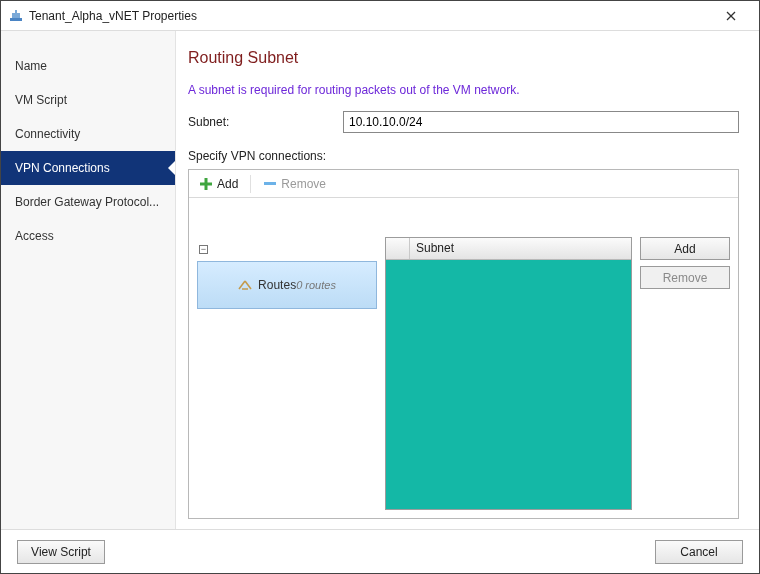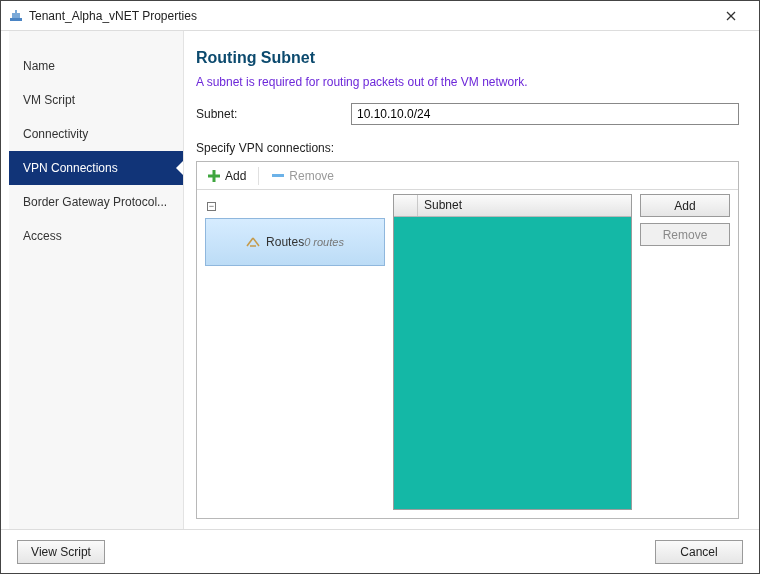--- a/index.html
+++ b/index.html
@@ -2,37 +2,37 @@
 <html><head>
 <meta charset="utf-8">
 <style>
   * { box-sizing: border-box; }
   html, body { margin: 0; padding: 0; font-family: "Segoe UI", Tahoma, sans-serif; font-size: 12px; color: #222; }
   .window { width: 760px; height: 574px; border: 1px solid #444; background: #fff; display: flex; flex-direction: column; position: relative; }
   .titlebar { height: 30px; display: flex; align-items: center; padding: 0 8px; border-bottom: 1px solid #ddd; }
   .titlebar .icon { margin-right: 6px; display:flex; align-items:center; }
   .titlebar .title { flex: 1; font-size: 12px; }
   .titlebar .close { width: 40px; height: 28px; display: flex; align-items: center; justify-content: center; cursor: default; }
-  .body { flex: 1; display: flex; min-height: 0; padding-left: 8px; }
+  .body { flex: 1; display: flex; min-height: 0; }
   .sidebar { width: 175px; background: #f7f7f7; border-right: 1px solid #e3e3e3; padding-top: 18px; display:flex; flex-direction:column; }
   .nav-item { padding: 10px 14px; font-size: 12px; color: #333; cursor: default; white-space: nowrap; overflow: hidden; text-overflow: ellipsis; }
   .nav-item.active { background: #113478; color: #fff; position: relative; }
   .nav-item.active::after {
     content: ""; position: absolute; right: -1px; top: 50%; transform: translateY(-50%);
     width: 0; height: 0; border-top: 8px solid transparent; border-bottom: 8px solid transparent; border-right: 8px solid #fff;
   }
   .main { flex: 1; padding: 18px 20px 10px 12px; display:flex; flex-direction:column; overflow:hidden; }
-  .heading { font-size: 16px; color: #0c4a6e; margin-bottom: 8px; font-weight: 700; }
+  .heading { font-size: 16px; color: #7f1d1d; margin-bottom: 16px; font-weight: 400; }
   .desc { font-size: 12px; color: #6d28d9; margin-bottom: 14px; }
   .row { display: flex; align-items: center; margin-bottom: 16px; }
   .row-label { width: 155px; font-size: 12px; }
   .row-input { flex: 1; }
   input.text { width: 100%; height: 22px; border: 1px solid #888; padding: 2px 5px; font-family: inherit; font-size: 12px; }
   .sub-label { margin-bottom: 6px; }
-  .panel { border: 1px solid #b8b8b8; flex:1; display:flex; flex-direction:column; min-height:0; }
+  .panel { border: 1px solid #b8b8b8; flex:1; display:flex; flex-direction:column; min-height:0;gap:35px; }
   .toolbar { height: 28px; border-bottom: 1px solid #d9d9d9; display: flex; align-items: center; padding: 0 6px; gap: 4px; background:#fff; }
   .tb-btn { display: flex; align-items: center; gap: 4px; padding: 2px 4px; font-size: 12px; cursor: default; }
   .tb-btn.disabled { color: #9a9a9a; }
   .tb-sep { width:1px; height:18px; background:#e0e0e0; margin:0 4px; }
   .panel-body { flex:1; display:flex; padding: 4px 8px 8px 8px; gap: 8px; min-height:0; }
   .tree-col { width: 180px; display:flex; flex-direction:column; }
   .tree-top { padding:4px 2px; font-size:12px; color:#333;}
   .tree-item { display:flex; flex-direction:row; align-items:center; justify-content:center; height:48px; background: linear-gradient(#d6ecff,#bcdcf6); border:1px solid #8fb7dd; margin-top:2px; }
   .tree-item .r1 { font-size:12px; color:#333; display:flex; align-items:center; gap:6px;}
   .tree-item .r2 { font-size:11px; font-style:italic; color:#777; }

